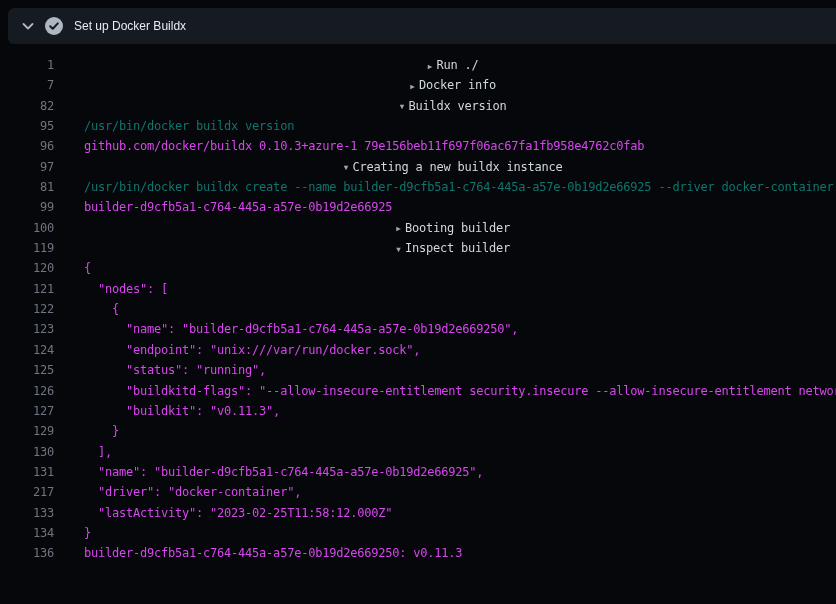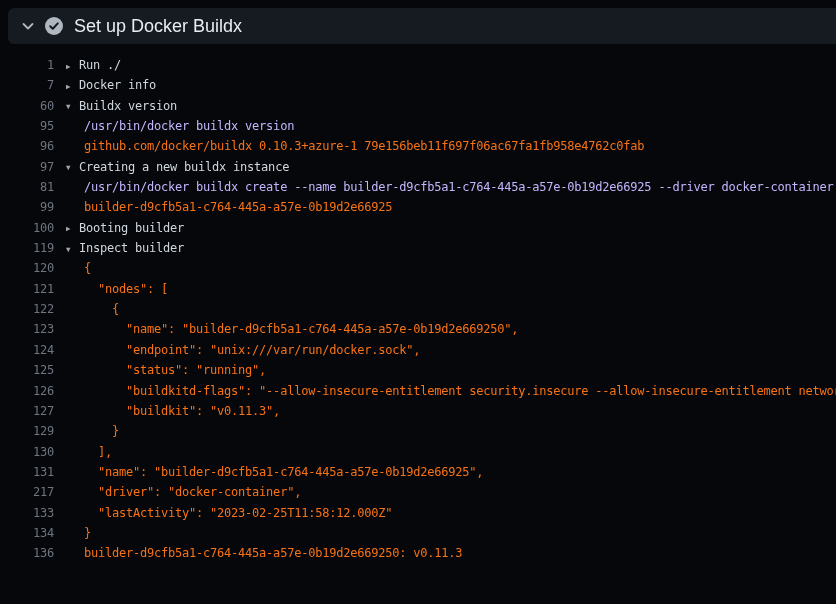--- a/index.html
+++ b/index.html
@@ -14,21 +14,21 @@
     position:absolute;left:8px;top:8px;right:0;height:36px;
     background:#161b22;
     border-radius:6px 0 0 6px;
     display:flex;align-items:center;
     cursor:pointer;
   }
   .chev{width:16px;height:16px;margin-left:12px;flex:none;display:block;}
   .check-wrap{width:18px;height:18px;margin-left:9px;flex:none;display:block;}
   .step-title{
     margin-left:11px;
-    color:#e6edf3;font-size:18px;font-weight:500;
+    color:#e6edf3;font-size:12px;font-weight:500;
     white-space:nowrap;
   }
   
   .log{
     position:absolute;left:0;top:55px;right:0;bottom:0;
     overflow:hidden;
     font-family:"DejaVu Sans Mono",monospace;
     font-size:12px;letter-spacing:-0.22px;
   }
   .row{
@@ -36,23 +36,23 @@
     height:20.35px;line-height:20.35px;
     white-space:pre;
   }
   .num{
     width:54px;flex:none;
     text-align:right;
     color:#6e7681;
     cursor:pointer;
   }
   .body{flex:1;overflow:hidden;}
-  .body.grp{padding-left:12px;color:#d0d7de;}
-  .body.command{padding-left:30px;color:#c4b5fd;}
-  .body.output{padding-left:30px;color:#f97316;}
+  .body.grp{padding-left:12px;color:#d0d7de;text-align:center;}
+  .body.command{padding-left:30px;color:#0f766e;}
+  .body.output{padding-left:30px;color:#d946ef;}
   .marker{
     display:inline-block;width:13px;
     font-size:7.5px;color:#9ea7b1;
     vertical-align:0.5px;
   }
 </style>
 </head>
 <body>
 
 <div class="step-header">
@@ -69,21 +69,21 @@
 <div class="log">
     <div class="row">
     <span class="num">1</span>
     <span class="body grp"><span class="marker">▶</span><span>Run ./</span></span>
   </div>
     <div class="row">
     <span class="num">7</span>
     <span class="body grp"><span class="marker">▶</span><span>Docker info</span></span>
   </div>
     <div class="row">
-    <span class="num">60</span>
+    <span class="num">82</span>
     <span class="body grp"><span class="marker">▼</span><span>Buildx version</span></span>
   </div>
     <div class="row">
     <span class="num">95</span>
     <span class="body command"><span>/usr/bin/docker buildx version</span></span>
   </div>
     <div class="row">
     <span class="num">96</span>
     <span class="body output"><span>github.com/docker/buildx 0.10.3+azure-1 79e156beb11f697f06ac67fa1fb958e4762c0fab</span></span>
   </div>

